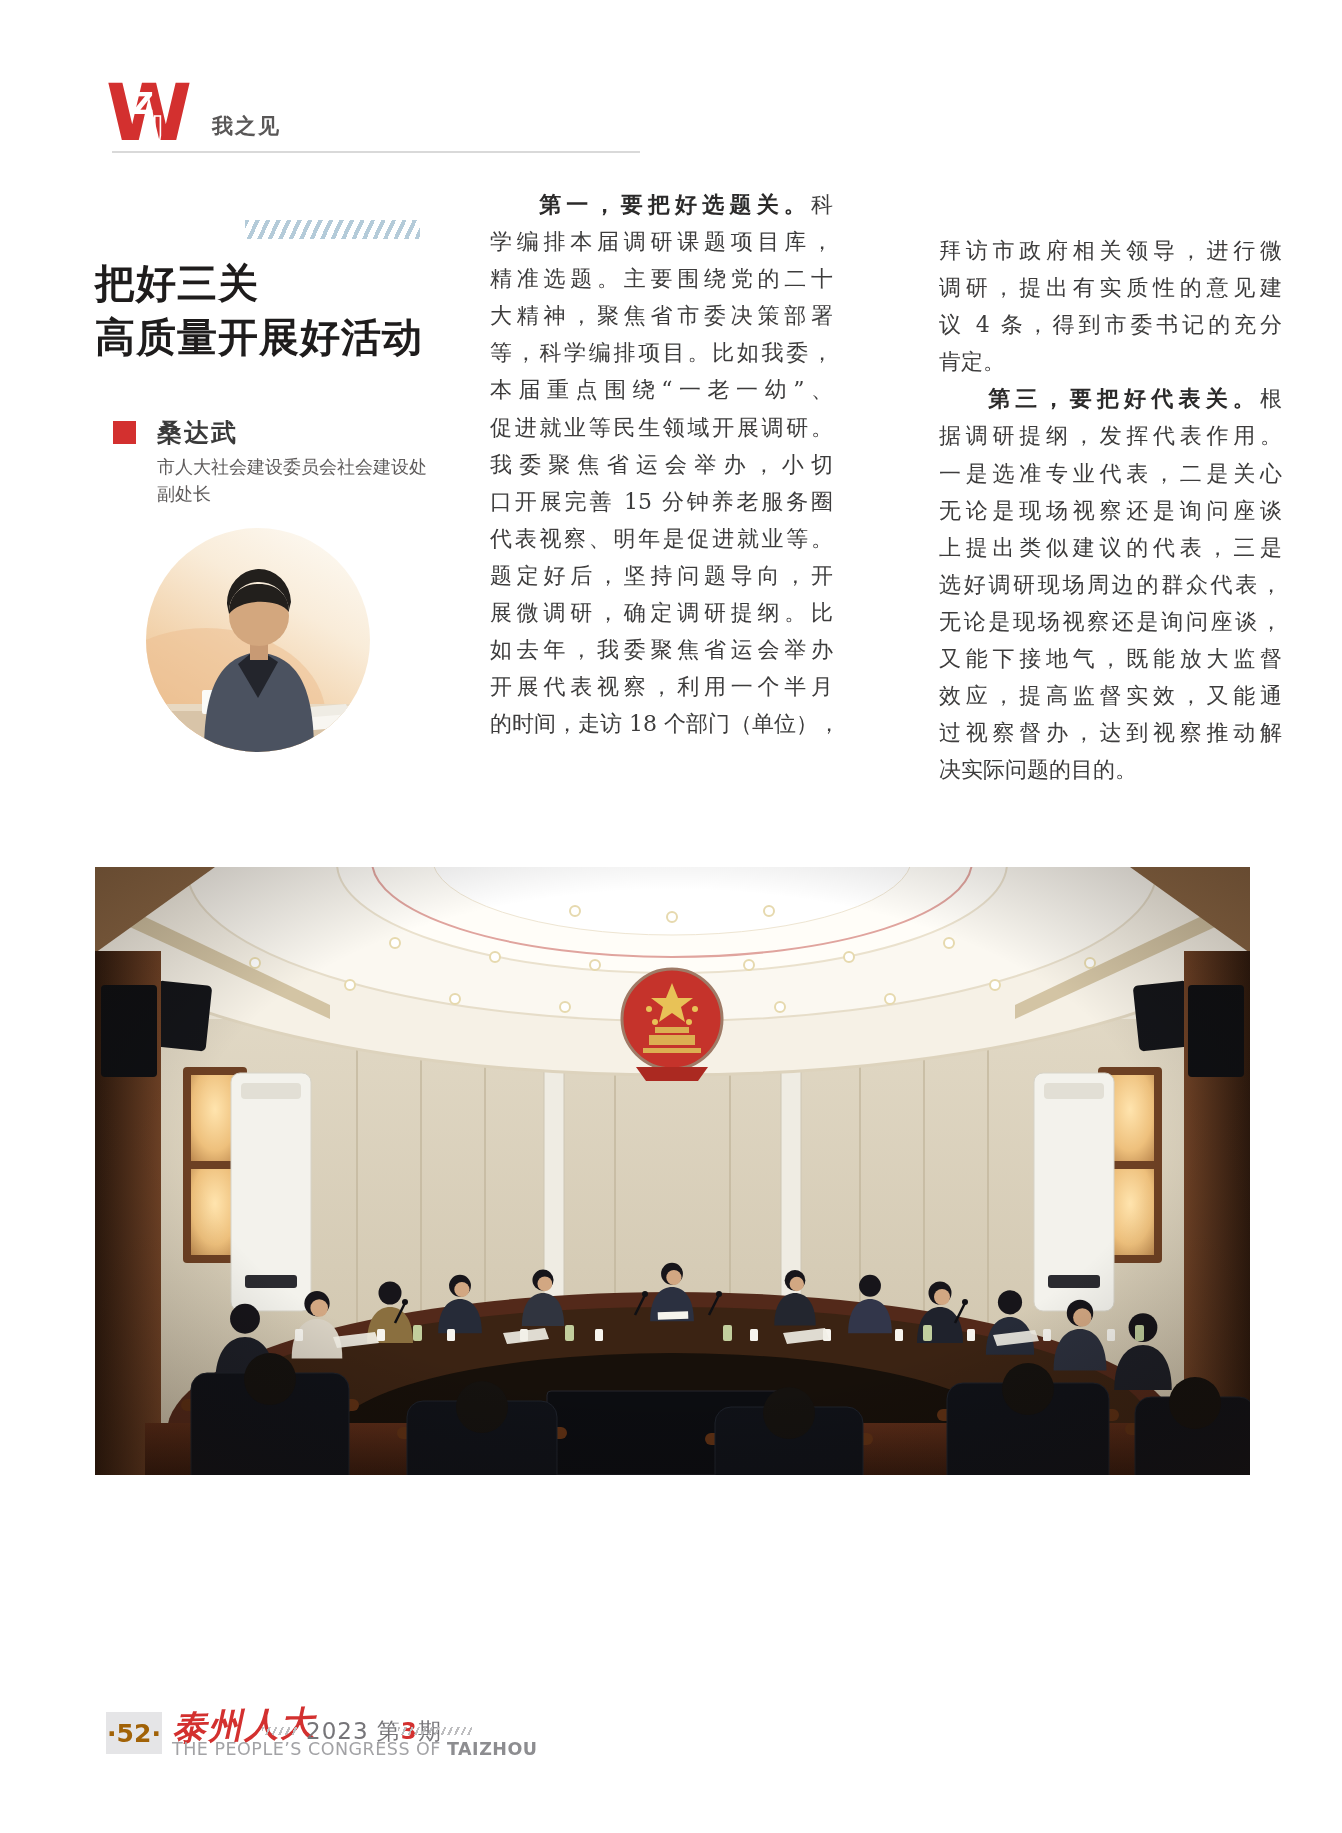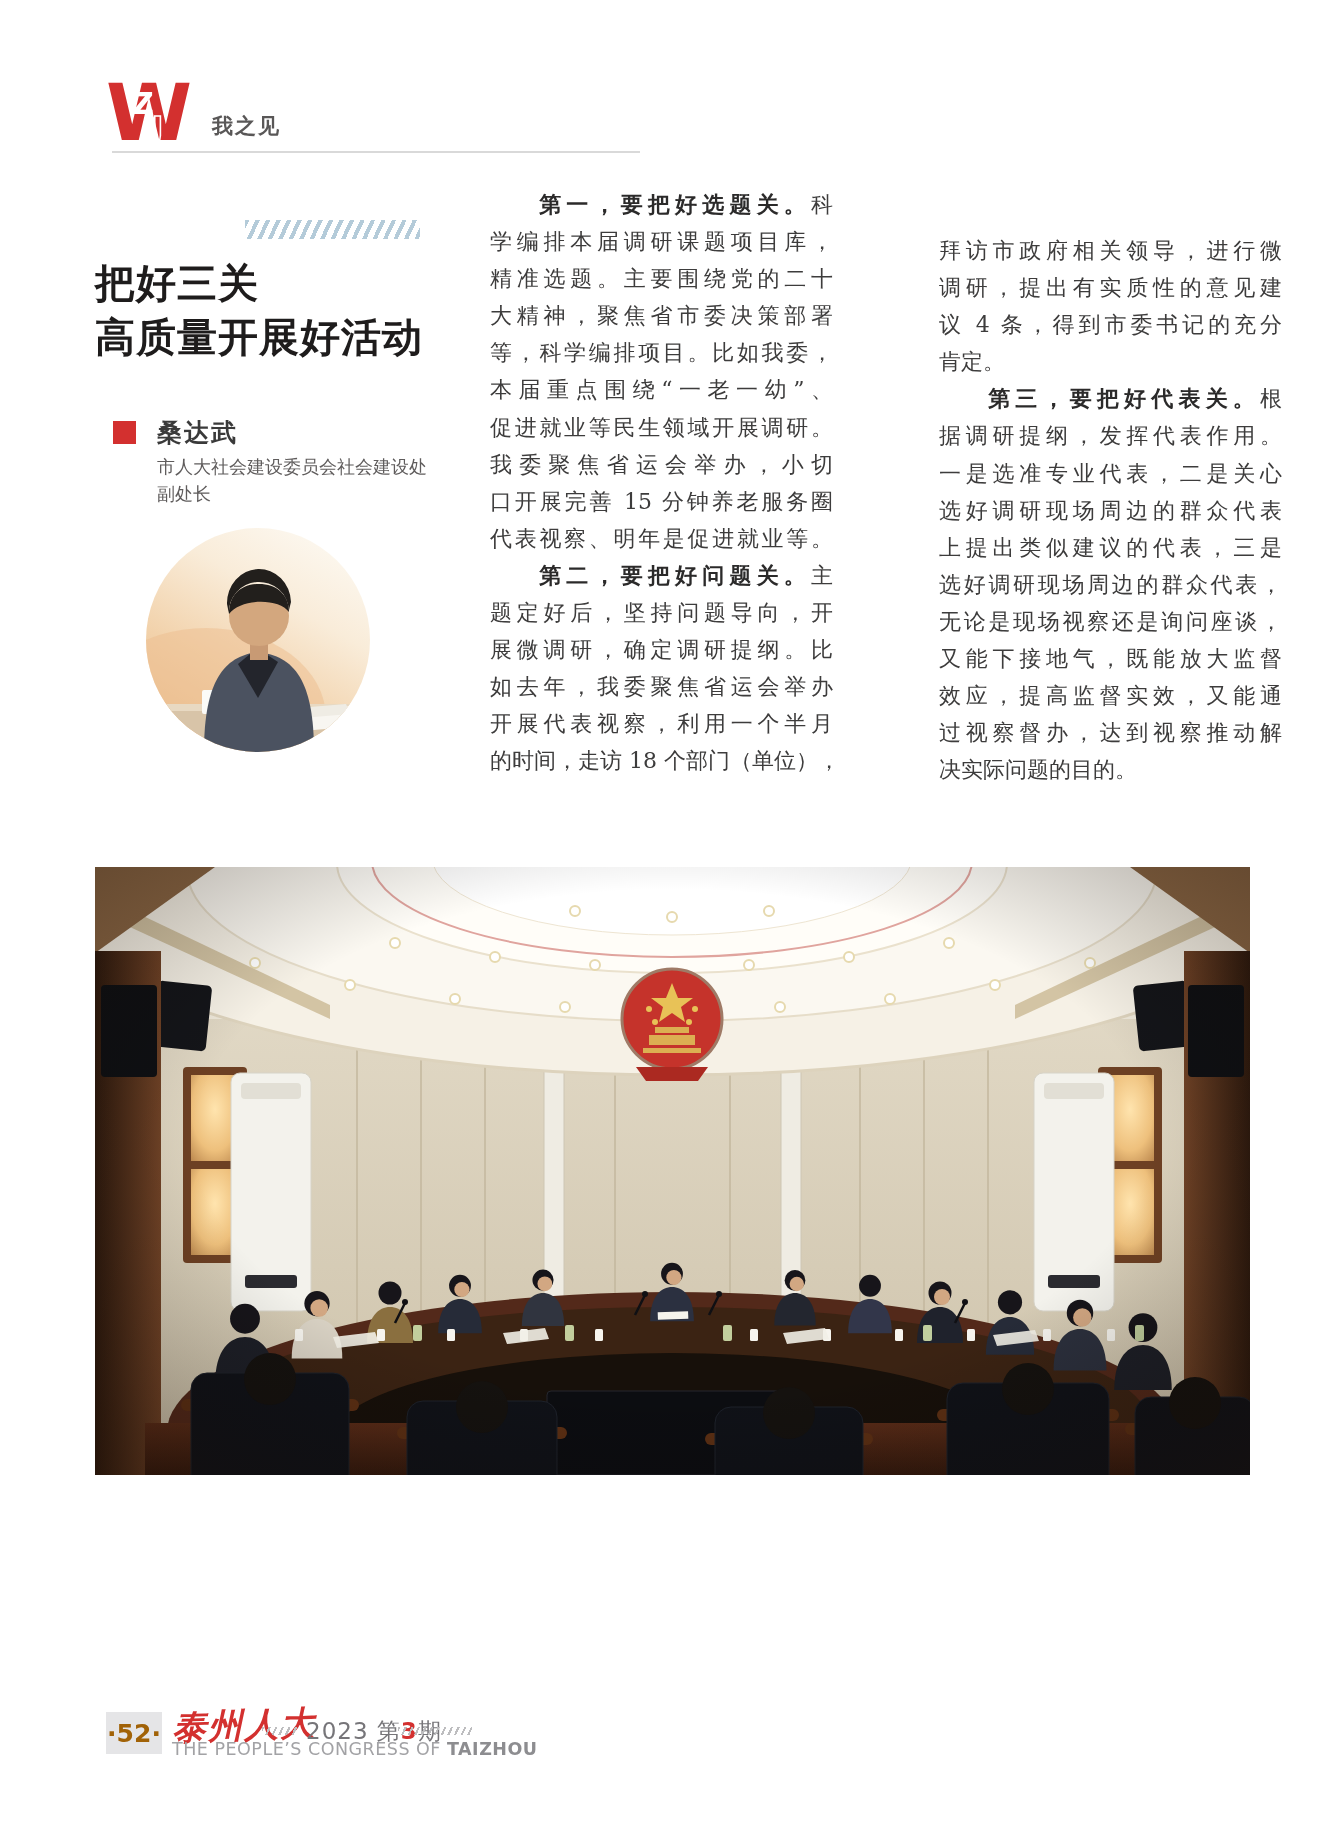--- a/index.html
+++ b/index.html
@@ -111,36 +111,35 @@
       <div class="tline"><span class="ind"></span><b class="lead">第一，要把好选题关。</b>科</div>
       <div class="tline">学编排本届调研课题项目库，</div>
       <div class="tline">精准选题。主要围绕党的二十</div>
       <div class="tline">大精神，聚焦省市委决策部署</div>
       <div class="tline">等，科学编排项目。比如我委，</div>
       <div class="tline">本届重点围绕“一老一幼”、</div>
       <div class="tline">促进就业等民生领域开展调研。</div>
       <div class="tline">我委聚焦省运会举办，小切</div>
       <div class="tline">口开展完善 15 分钟养老服务圈</div>
       <div class="tline">代表视察、明年是促进就业等。</div>
-      <div class="tline"><span class="ind"></span><b class="lead">第二，要把好问题关。</b>主</div>
       <div class="tline">题定好后，坚持问题导向，开</div>
       <div class="tline">展微调研，确定调研提纲。比</div>
       <div class="tline">如去年，我委聚焦省运会举办</div>
       <div class="tline">开展代表视察，利用一个半月</div>
       <div class="tline">的时间，走访 18 个部门（单位），</div>
     </div>
   <div class="col col2">
       <div class="tline">拜访市政府相关领导，进行微</div>
       <div class="tline">调研，提出有实质性的意见建</div>
       <div class="tline">议 4 条，得到市委书记的充分</div>
       <div class="tline short">肯定。</div>
       <div class="tline"><span class="ind"></span><b class="lead">第三，要把好代表关。</b>根</div>
       <div class="tline">据调研提纲，发挥代表作用。</div>
       <div class="tline">一是选准专业代表，二是关心</div>
-      <div class="tline">选好调研现场周边的群众代表</div>
+      <div class="tline">无论是现场视察还是询问座谈</div>
       <div class="tline">上提出类似建议的代表，三是</div>
       <div class="tline">选好调研现场周边的群众代表，</div>
       <div class="tline">无论是现场视察还是询问座谈，</div>
       <div class="tline">又能下接地气，既能放大监督</div>
       <div class="tline">效应，提高监督实效，又能通</div>
       <div class="tline">过视察督办，达到视察推动解</div>
       <div class="tline short">决实际问题的目的。</div>
     </div>
 
   <figure class="photo">

